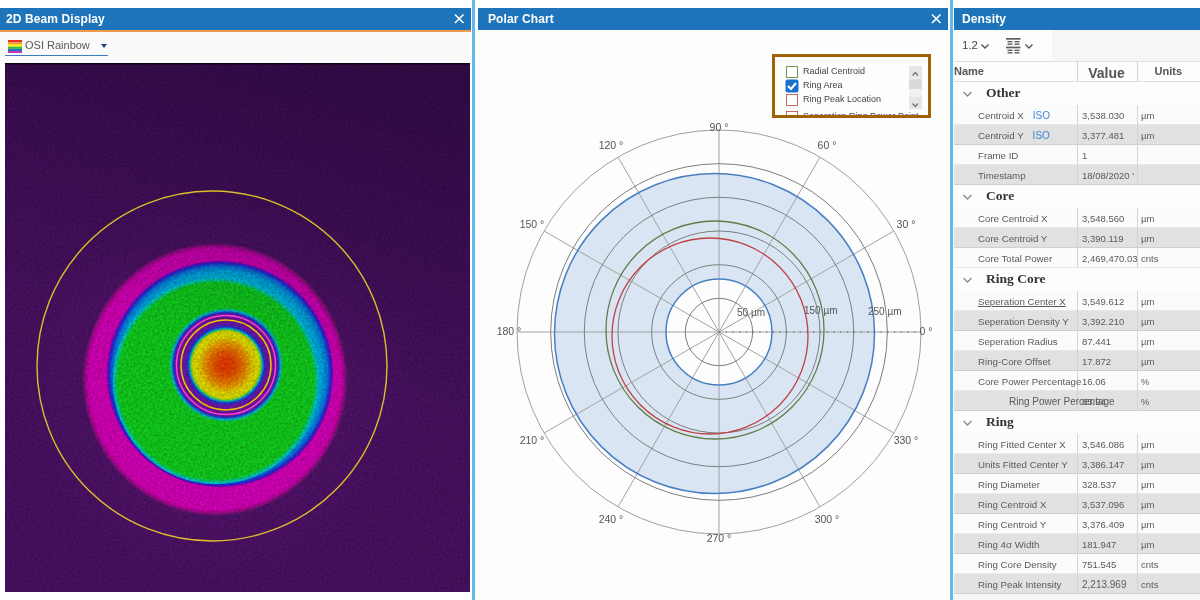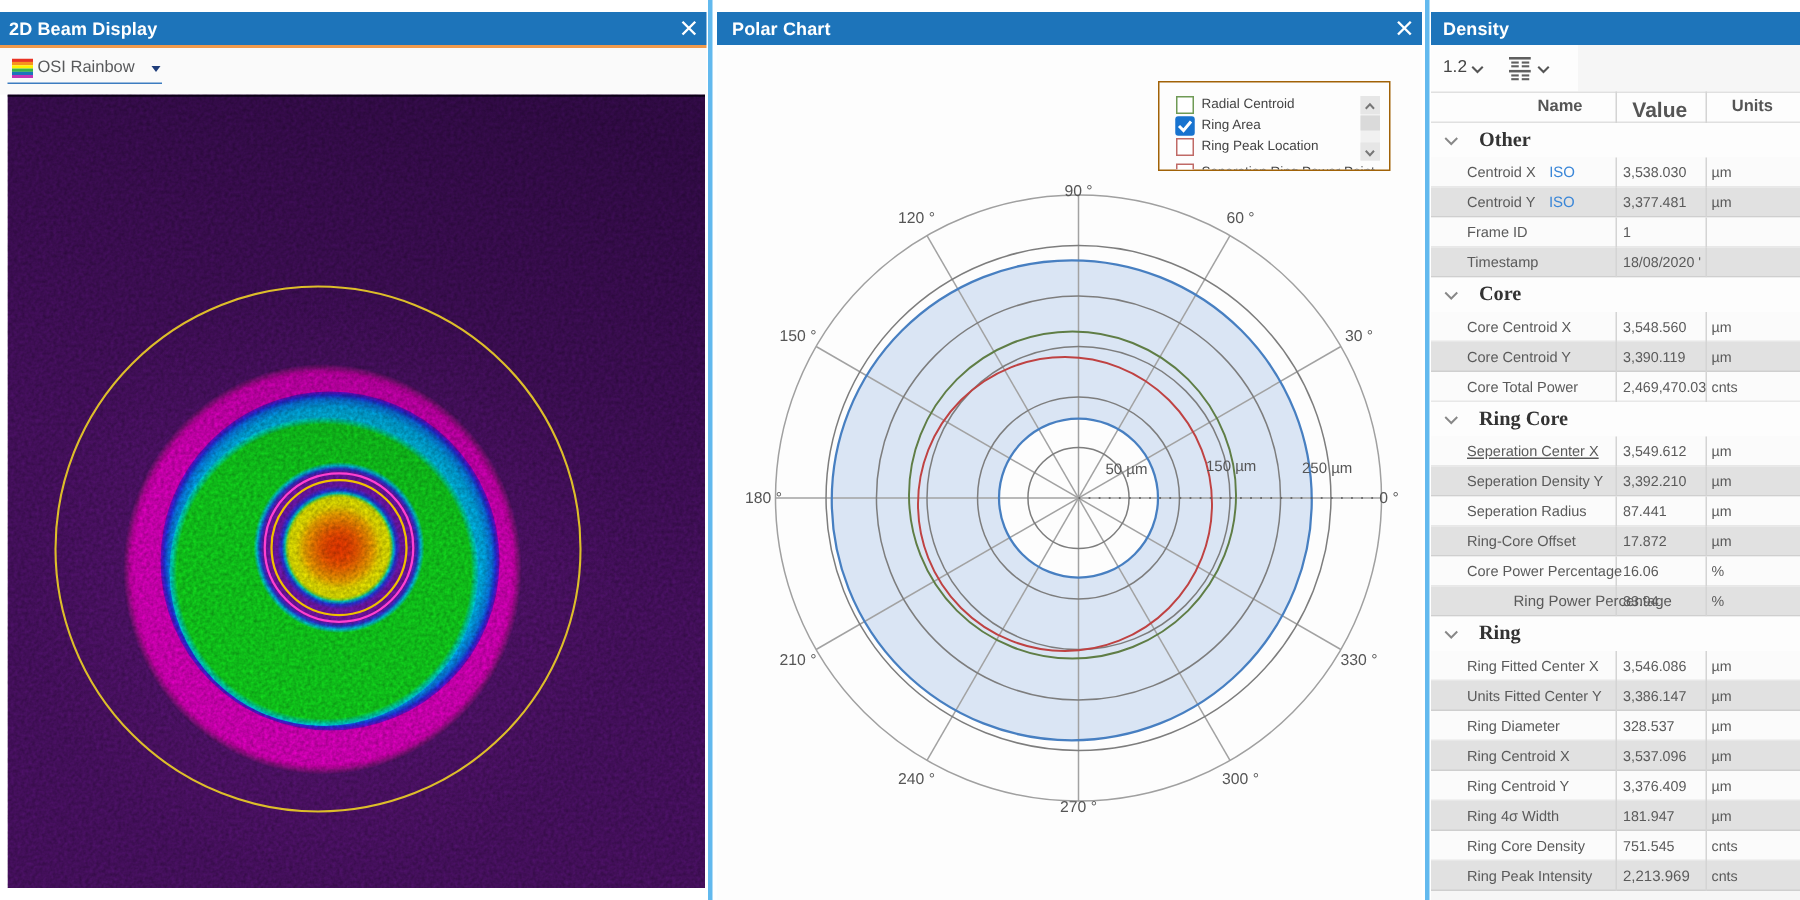--- a/index.html
+++ b/index.html
@@ -153,21 +153,21 @@
     <text x="54" y="196.5">150 °</text>
     <text x="31" y="304">180 °</text>
     <text x="54" y="412.5">210 °</text>
     <text x="133" y="491.5">240 °</text>
     <text x="241" y="510.5">270 °</text>
     <text x="349" y="491.5">300 °</text>
     <text x="428" y="412.5">330 °</text>
   </g>
 </svg>
 
-<div class="abs" style="left:772px;top:54px;width:153px;height:58px;background:#fdfdfd;border:1px solid #a16207;overflow:hidden;">
+<div class="abs" style="left:772px;top:54px;width:153px;height:58px;background:#fdfdfd;border:3px solid #a16207;overflow:hidden;">
   <div class="abs" style="left:11px;top:9px;width:10px;height:10px;border:1.5px solid #6f9a55;background:#fff;"></div>
   <div class="abs" style="left:28px;top:9px;font-size:9px;color:#444;">Radial Centroid</div>
   <div class="abs" style="left:10px;top:21.5px;width:14px;height:14px;">
     <svg width="14" height="14">
         <rect x="0.5" y="0.5" width="13" height="13" rx="2" fill="#1873cf"></rect>
         <path d="M3 7 L6 10 L11 4" stroke="#fff" stroke-width="2" fill="none"></path>
       </svg>
   </div>
   <div class="abs" style="left:28px;top:22.5px;font-size:9px;color:#444;">Ring Area</div>
   <div class="abs" style="left:11px;top:36.5px;width:10px;height:10px;border:1.5px solid #c06a66;background:#fff;"></div>
@@ -208,21 +208,21 @@
       <rect x="8.5" y="11.6" width="5" height="1.4"></rect>
     <rect x="1.5" y="14.1" width="5" height="1.4"></rect>
       <rect x="8.5" y="14.1" width="5" height="1.4"></rect>
   </g>
 </svg>
 <svg class="abs" style="left:1024px;top:43px;" width="10" height="7">
     <path d="M1.5 1.5 L5 5 L8.5 1.5" stroke="#555" stroke-width="1.4" fill="none"></path>
   </svg>
 <div id="table">
     <div class="abs" style="left:954px;top:61px;width:246px;height:21px;background:#fdfdfd;border-top:1px solid #e0e0e0;border-bottom:1px solid #e0e0e0;box-sizing:border-box;"></div>
-    <div class="abs" style="left:954px;top:65px;width:101px;text-align:right;font-size:11px;font-weight:bold;color:#555;">Name</div>
+    <div class="abs" style="left:954px;top:65px;width:101px;text-align:left;font-size:11px;font-weight:bold;color:#555;">Name</div>
     <div class="abs" style="left:1076.5px;top:65px;width:60px;text-align:center;font-size:14px;font-weight:bold;color:#555;">Value</div>
     <div class="abs" style="left:1136.5px;top:65px;width:63.5px;text-align:center;font-size:11px;font-weight:bold;color:#555;">Units</div>
     <div class="abs" style="left:954px;top:82px;width:246px;height:23px;background:#fdfdfd;"></div>
     <svg class="abs" style="left:962px;top:90px;" width="11" height="8">
       <path d="M1.5 2 L5.5 6 L9.5 2" stroke="#888" stroke-width="1.3" fill="none"></path>
     </svg>
     <div class="abs" style="left:986px;top:85px;font-size:13.5px;font-weight:bold;color:#333;font-family:'Liberation Serif',serif;">Other</div>
     <div class="abs" style="left:954px;top:105px;width:246px;height:20px;background:#fbfbfb;box-sizing:border-box;border-bottom:1px solid #e8e8e8;"></div>
     <div class="abs" style="left:1076.5px;top:105px;width:1px;height:20px;background:#d4d4d4;"></div>
     <div class="abs" style="left:1136.5px;top:105px;width:1px;height:20px;background:#d4d4d4;"></div>

